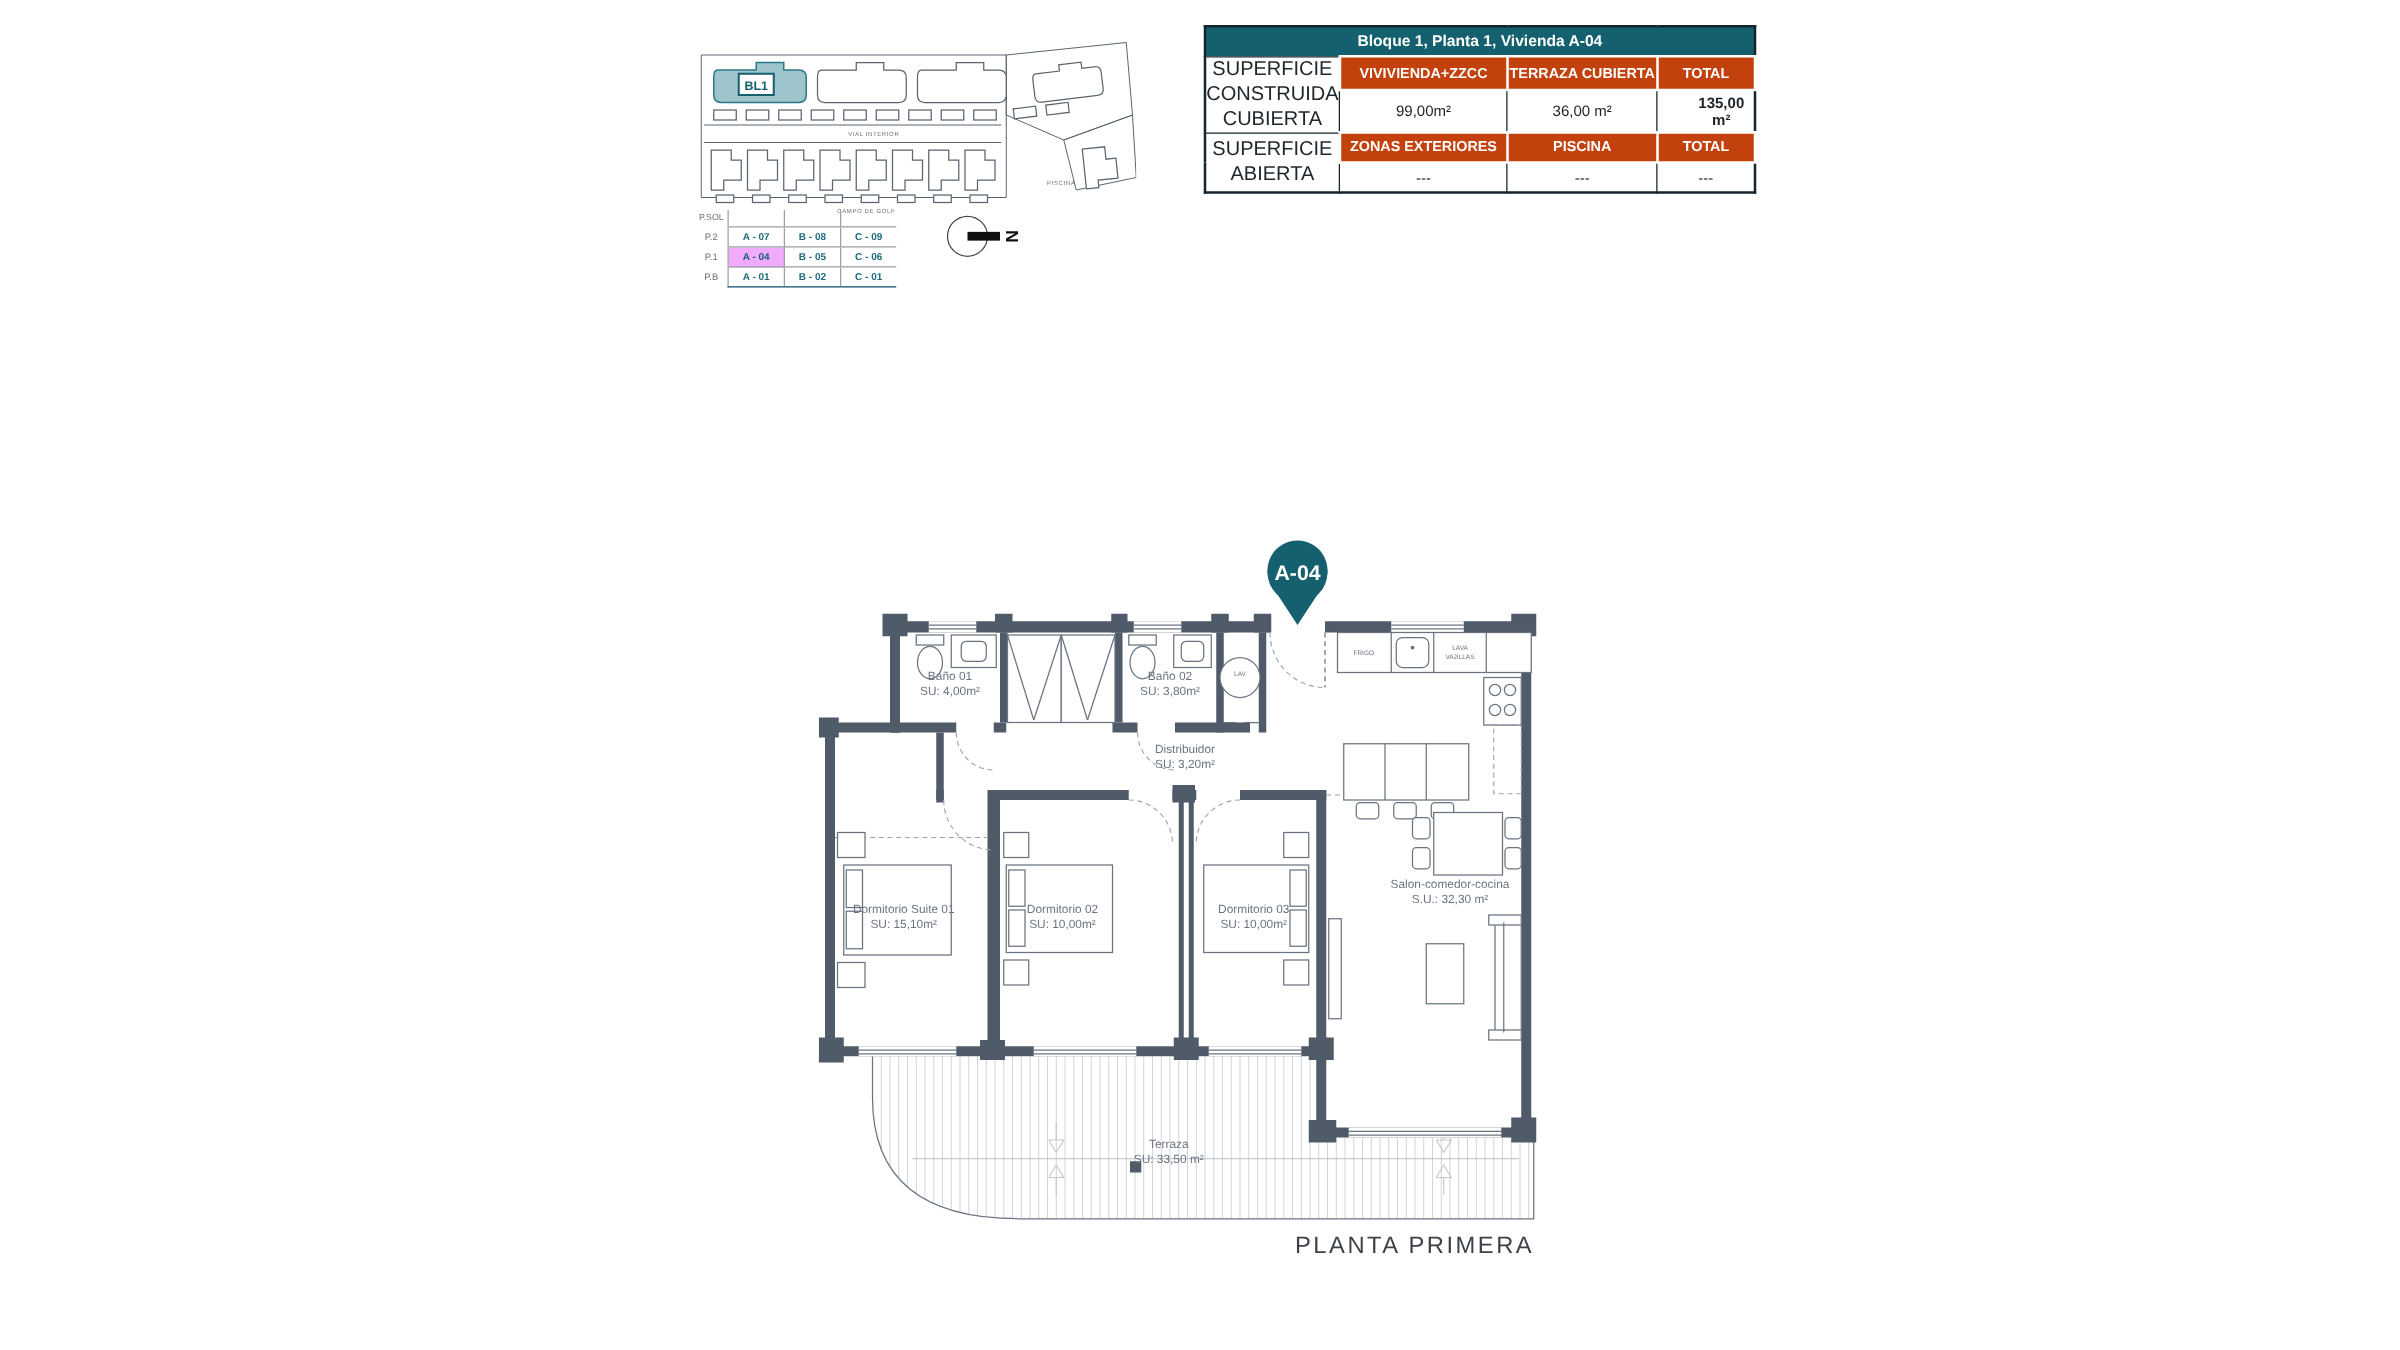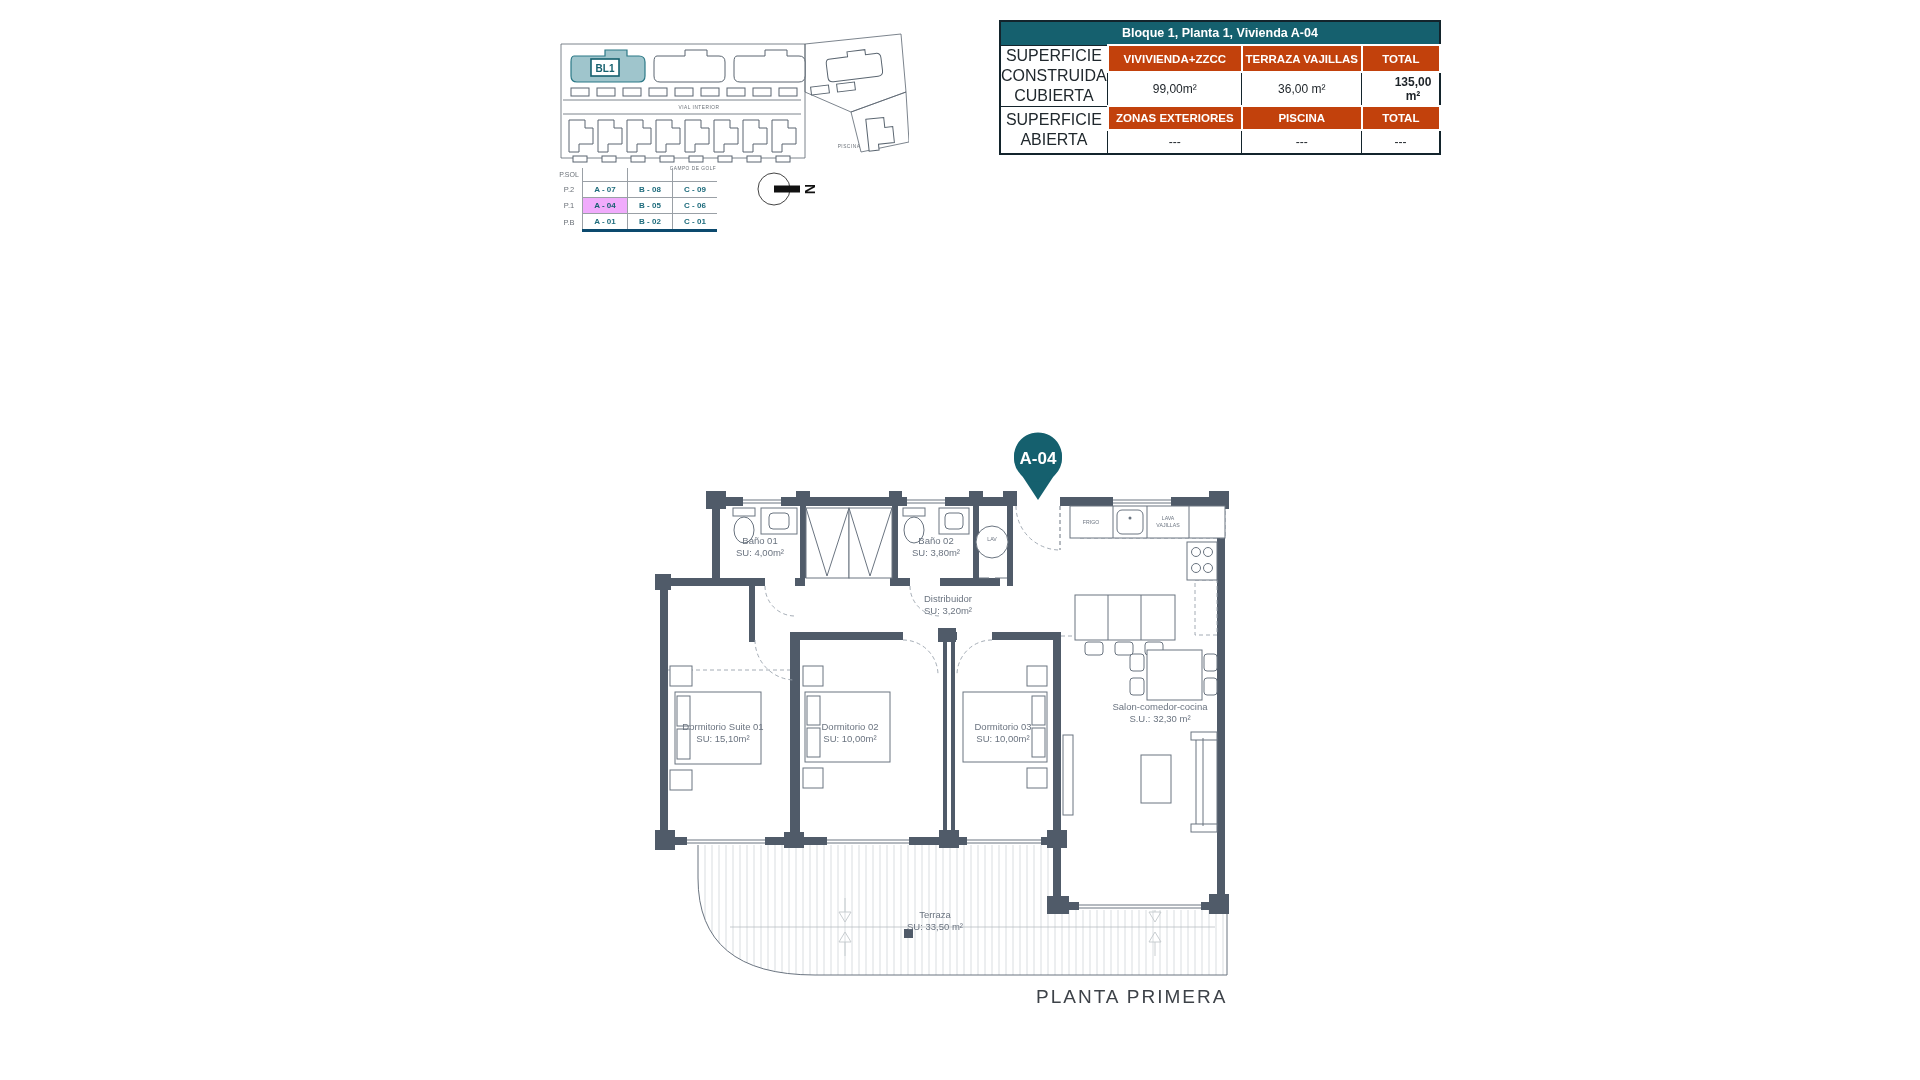--- a/index.html
+++ b/index.html
@@ -1,39 +1,39 @@
 <!DOCTYPE html>
 <html><head>
 <meta charset="utf-8">
 <style>
   html,body{margin:0;padding:0;background:#ffffff;width:1920px;height:1080px;overflow:hidden;
     font-family:"Liberation Sans", sans-serif;}
   .abs{position:absolute;}
   #stage{position:relative;width:1920px;height:1080px;background:#fff;}
 
   
-  #info-table{left:963px;top:20px;border-collapse:collapse;table-layout:fixed;margin-left:36px;}
+  #info-table{left:963px;top:20px;border-collapse:collapse;table-layout:fixed;}
   #info-table td{border:1px solid #13242c;text-align:center;vertical-align:middle;
     font-size:12px;color:#1c2227;padding:0;height:22px;background:#fff;}
   #info-table td.teal{background:#c2410c;color:#fff;font-weight:bold;font-size:11.5px;border:2px solid #fff;}
   #info-table td.title{background:#15606e;color:#fff;font-weight:bold;font-size:12.5px;border:1px solid #13242c;}
   #info-table td.rowlab{font-size:16px;color:#20282d;line-height:1.25;}
   #info-table td.bold{font-weight:bold;padding-left:25px;}
   #info-table{border:2px solid #13242c;}
 
   
   #floor-table{left:556px;top:168px;border-collapse:collapse;table-layout:fixed;}
   #floor-table td{width:44px;height:15px;text-align:center;font-size:8px;color:#6b7178;padding:0;}
   #floor-table td.fl{width:26px;font-size:7.5px;color:#6b7178;}
   #floor-table td.unit{color:#1d6b7c;font-weight:bold;border-left:1px solid #9aa0a6;}
   #floor-table tr.hd td{height:13px;font-size:7px;}
   #floor-table tr.hd td.fl{border-right:1px solid #9aa0a6;}
   #floor-table tr.hd td.unit{border-left:1px solid #9aa0a6;}
   #floor-table tr.body td.unit{border-top:1px solid #9aa0a6;}
-  #floor-table tr.last td.unit{border-bottom:3px solid #0c4a6e;}
+  #floor-table tr.last td.unit{border-bottom:1px solid #0c4a6e;}
   #floor-table td.hl{background:#f0abfc;color:#14606e;}
 
   
   #caption{left:1036px;top:986px;width:168px;text-align:right;font-size:19px;color:#3d4248;
     letter-spacing:2px;white-space:nowrap;}
 
   
   .wall{fill:#505b69;stroke:none;}
   .thin{fill:#fff;stroke:#6a7480;stroke-width:1;}
   .thinl{fill:none;stroke:#6a7480;stroke-width:1;}
@@ -153,21 +153,21 @@
         <tr>
           <td class="title" colspan="4">Bloque 1, Planta 1, Vivienda A-04</td>
         </tr>
   <tr>
     <td class="rowlab" rowspan="2">
       <div>SUPERFICIE</div>
       <div>CONSTRUIDA</div>
       <div>CUBIERTA</div>
     </td>
     <td class="teal">VIVIVIENDA+ZZCC</td>
-    <td class="teal">TERRAZA VAJILLAS</td>
+    <td class="teal">TERRAZA CUBIERTA</td>
     <td class="teal">TOTAL</td>
   </tr>
   <tr>
     <td>99,00m²</td>
     <td>36,00 m²</td>
     <td class="bold">135,00 m²</td>
   </tr>
   <tr>
     <td class="rowlab" rowspan="2">
       <div>SUPERFICIE</div>

